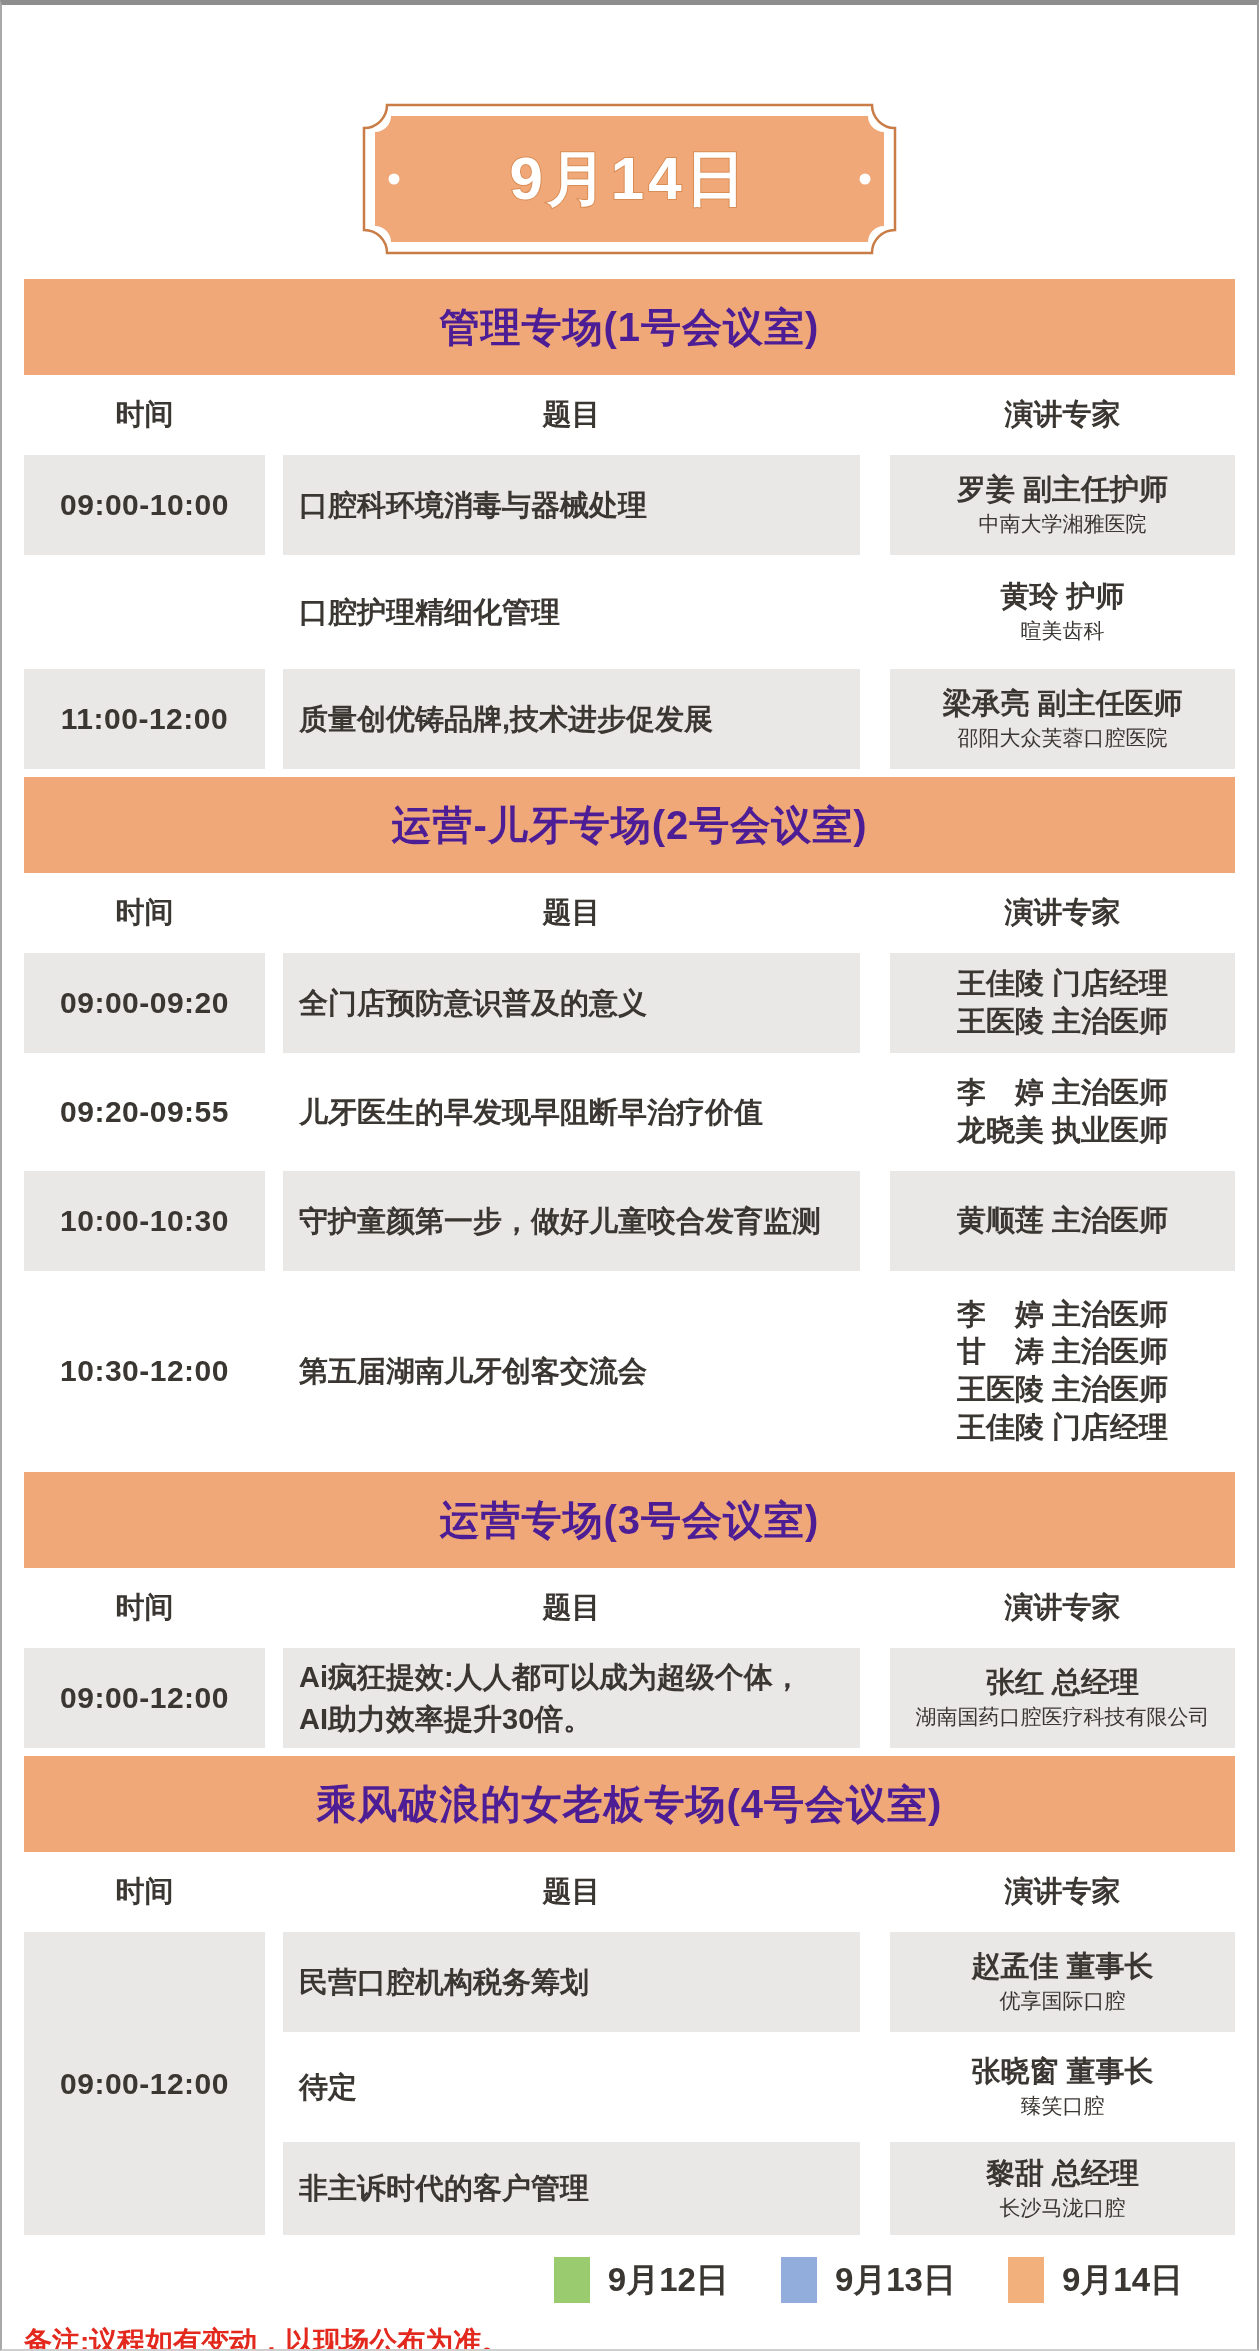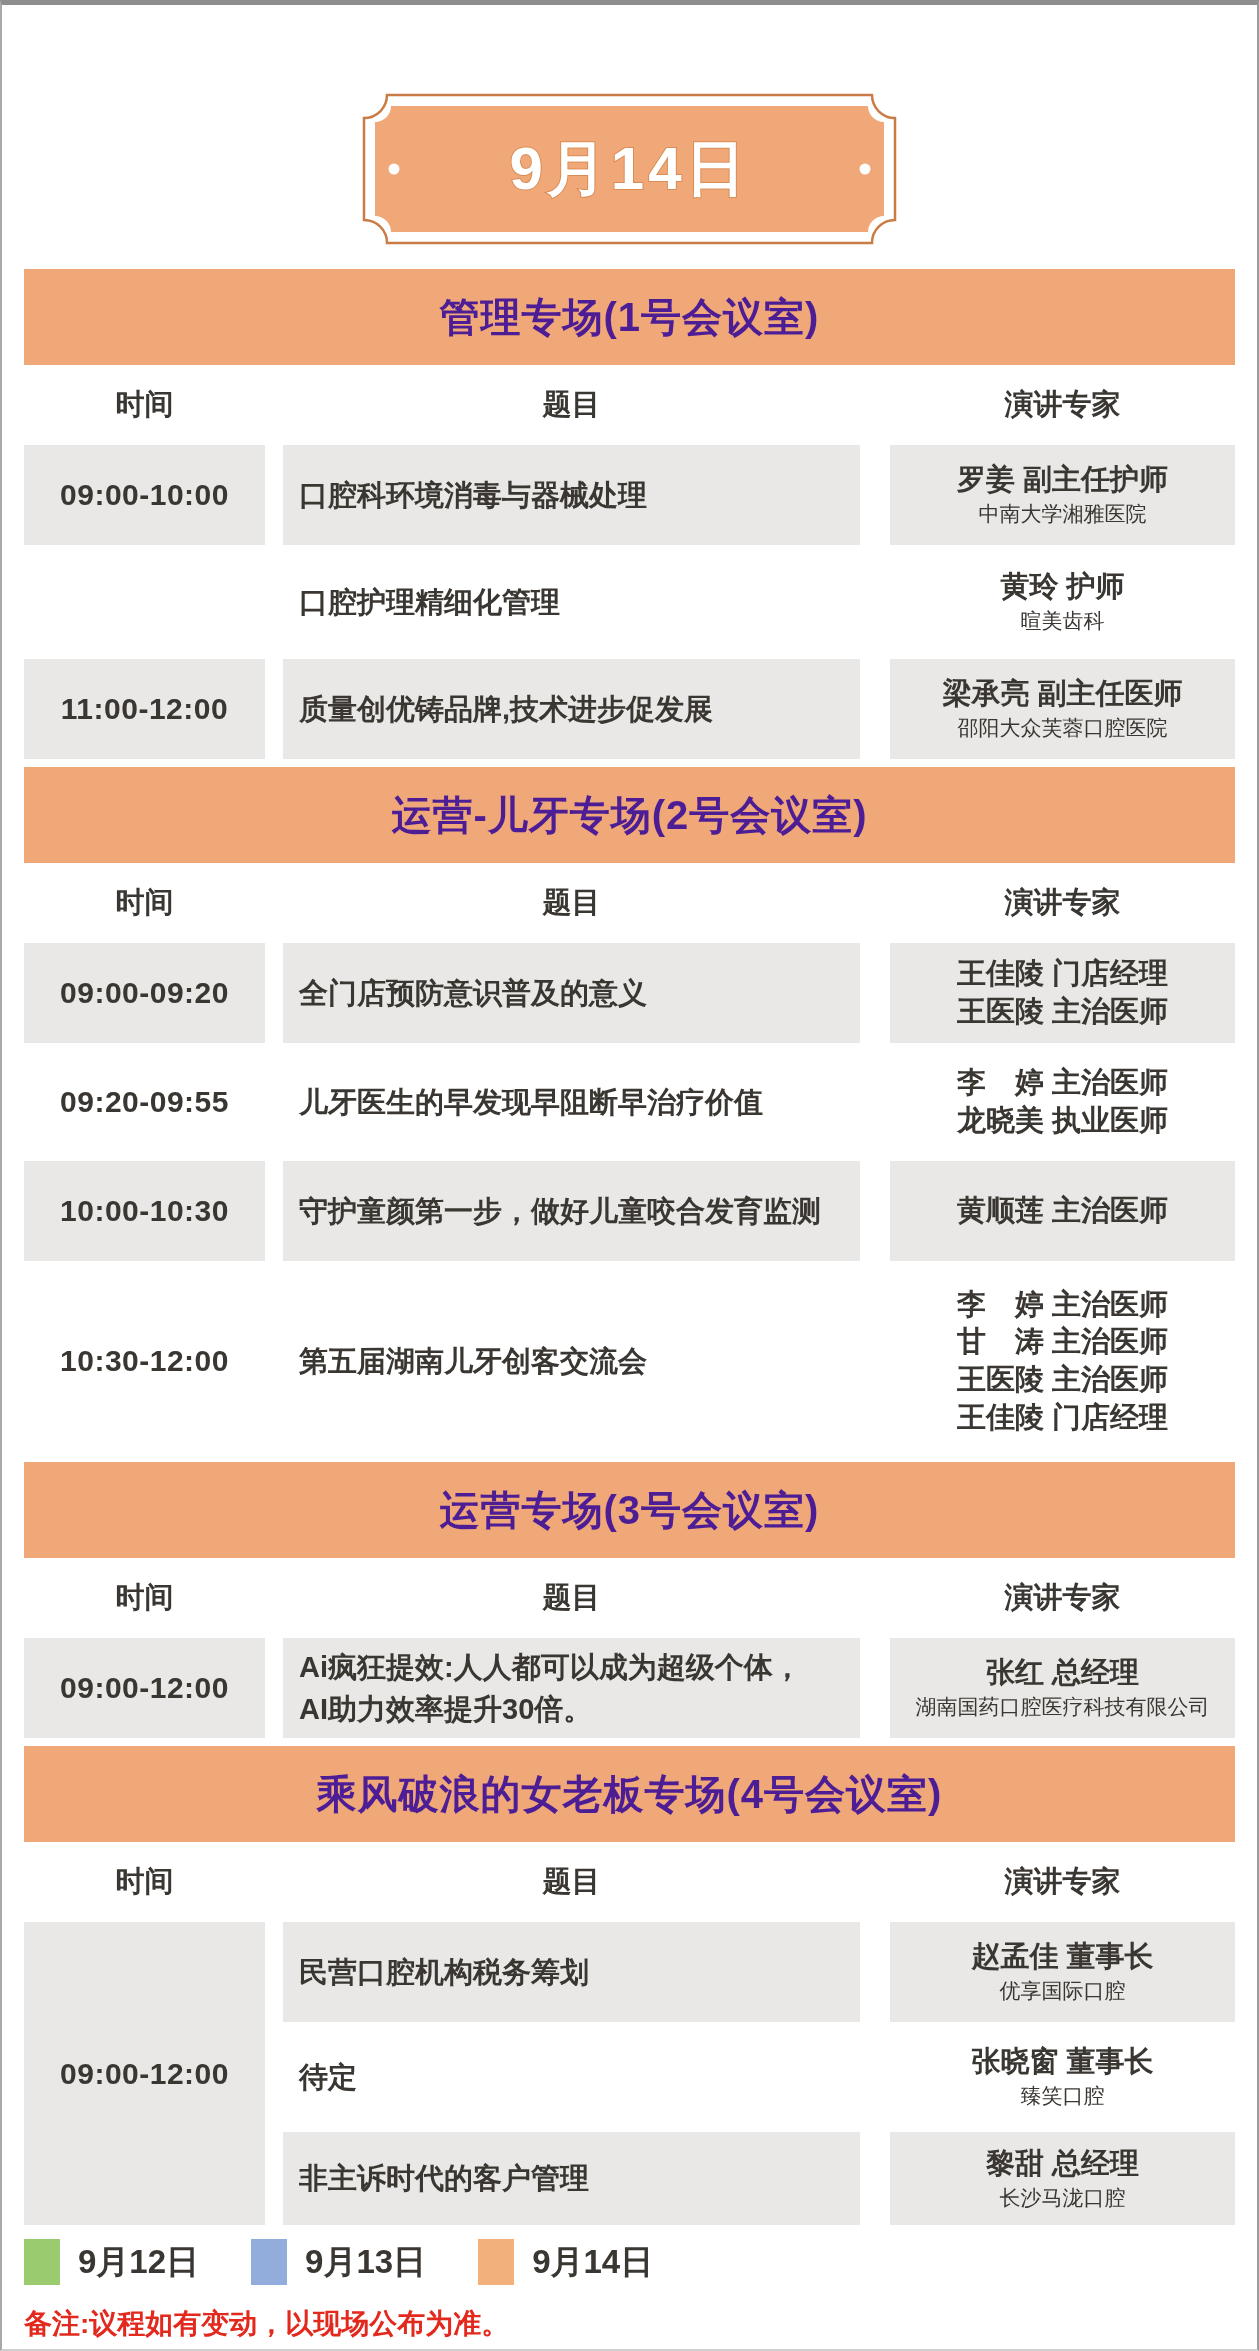--- a/index.html
+++ b/index.html
@@ -6,21 +6,21 @@
   body{font-family:"Liberation Sans","DejaVu Sans",sans-serif;color:var(--ink,#3a3632);}
   .page{
     position:relative;
     width:1259px;height:2351px;
     box-sizing:border-box;
     background:#ffffff;
     border-left:2px solid #a9a9a9;
     border-right:2px solid #9c9c9c;
     border-bottom:2px solid #cfcfcf;
     border-top:5px solid #8e8e8e;
-    padding:8px 22px;
+    padding:18px 22px;
     overflow:hidden;
   }
   
   .plaque-wrap{display:flex;justify-content:center;margin-top:80px;}
   .plaque{position:relative;width:535px;height:152px;}
   .plaque svg{position:absolute;inset:0;}
   .plaque .outer{fill:#ffffff;stroke:#c97c45;stroke-width:2.5;}
   .plaque .inner{fill:var(--accent,#f0a878);}
   .plaque .dot{fill:#ffffff;}
   .plaque-title{
@@ -50,21 +50,21 @@
   .time-cell{align-items:center;font-size:30px;font-weight:600;letter-spacing:.5px;}
   .topic-cell{padding-left:16px;font-size:29px;font-weight:bold;line-height:1.45;}
   .speaker-cell{align-items:center;text-align:center;}
   .spk-name{font-size:29px;font-weight:bold;line-height:1.3;}
   .spk-org{font-size:21px;font-weight:normal;line-height:1.35;margin-top:1px;}
   
   .merged{grid-template-rows:100px 7px 96px 7px 93px;}
   .m-time{grid-column:1;grid-row:1/6;}
   .r1{grid-row:1;} .r3{grid-row:3;justify-content:center;} .r5{grid-row:5;}
   
-  .legend{display:flex;align-items:center;margin-top:14px;}
+  .legend{display:flex;align-items:center;margin-top:22px;justify-content:flex-end;}
   .legend-item{display:flex;align-items:center;margin-right:52px;}
   .swatch{width:36px;height:46px;margin-right:18px;}
   .legend-label{font-size:33px;font-weight:bold;}
   .note{margin-top:20px;font-size:28px;font-weight:bold;color:var(--red,#e3291d);}
 </style>
 </head>
 <body>
 
 <div class="page">
 

